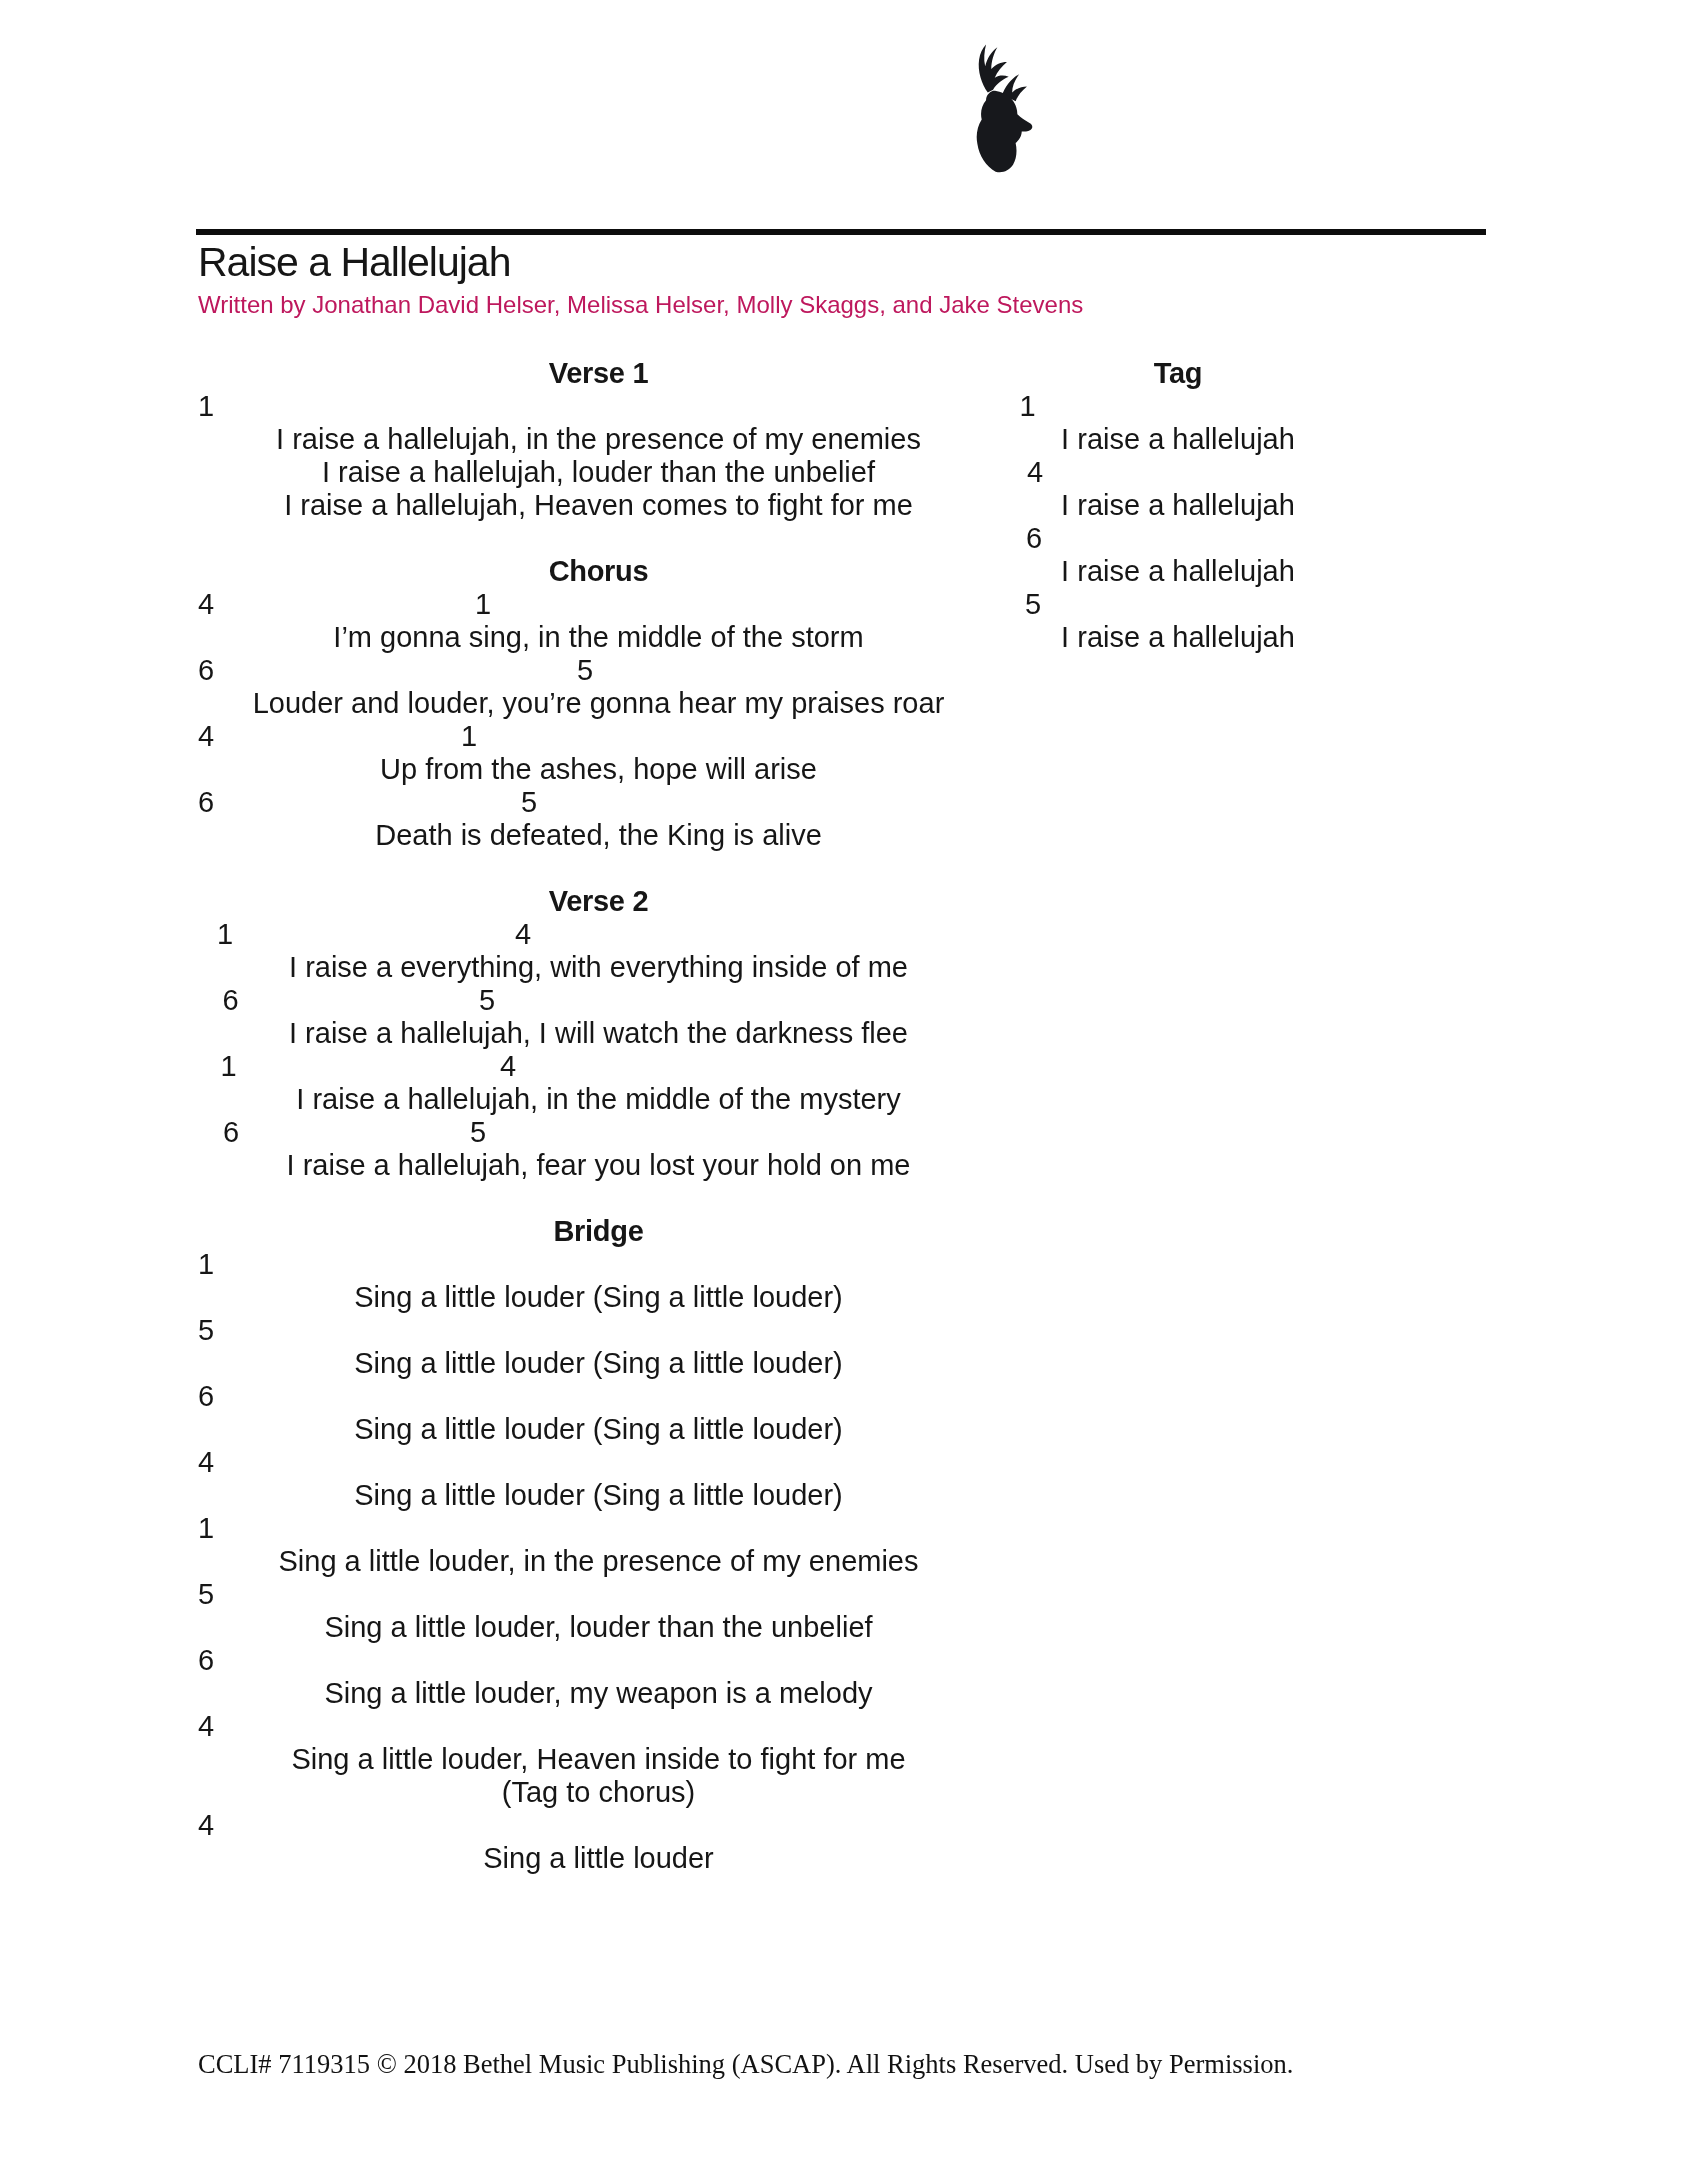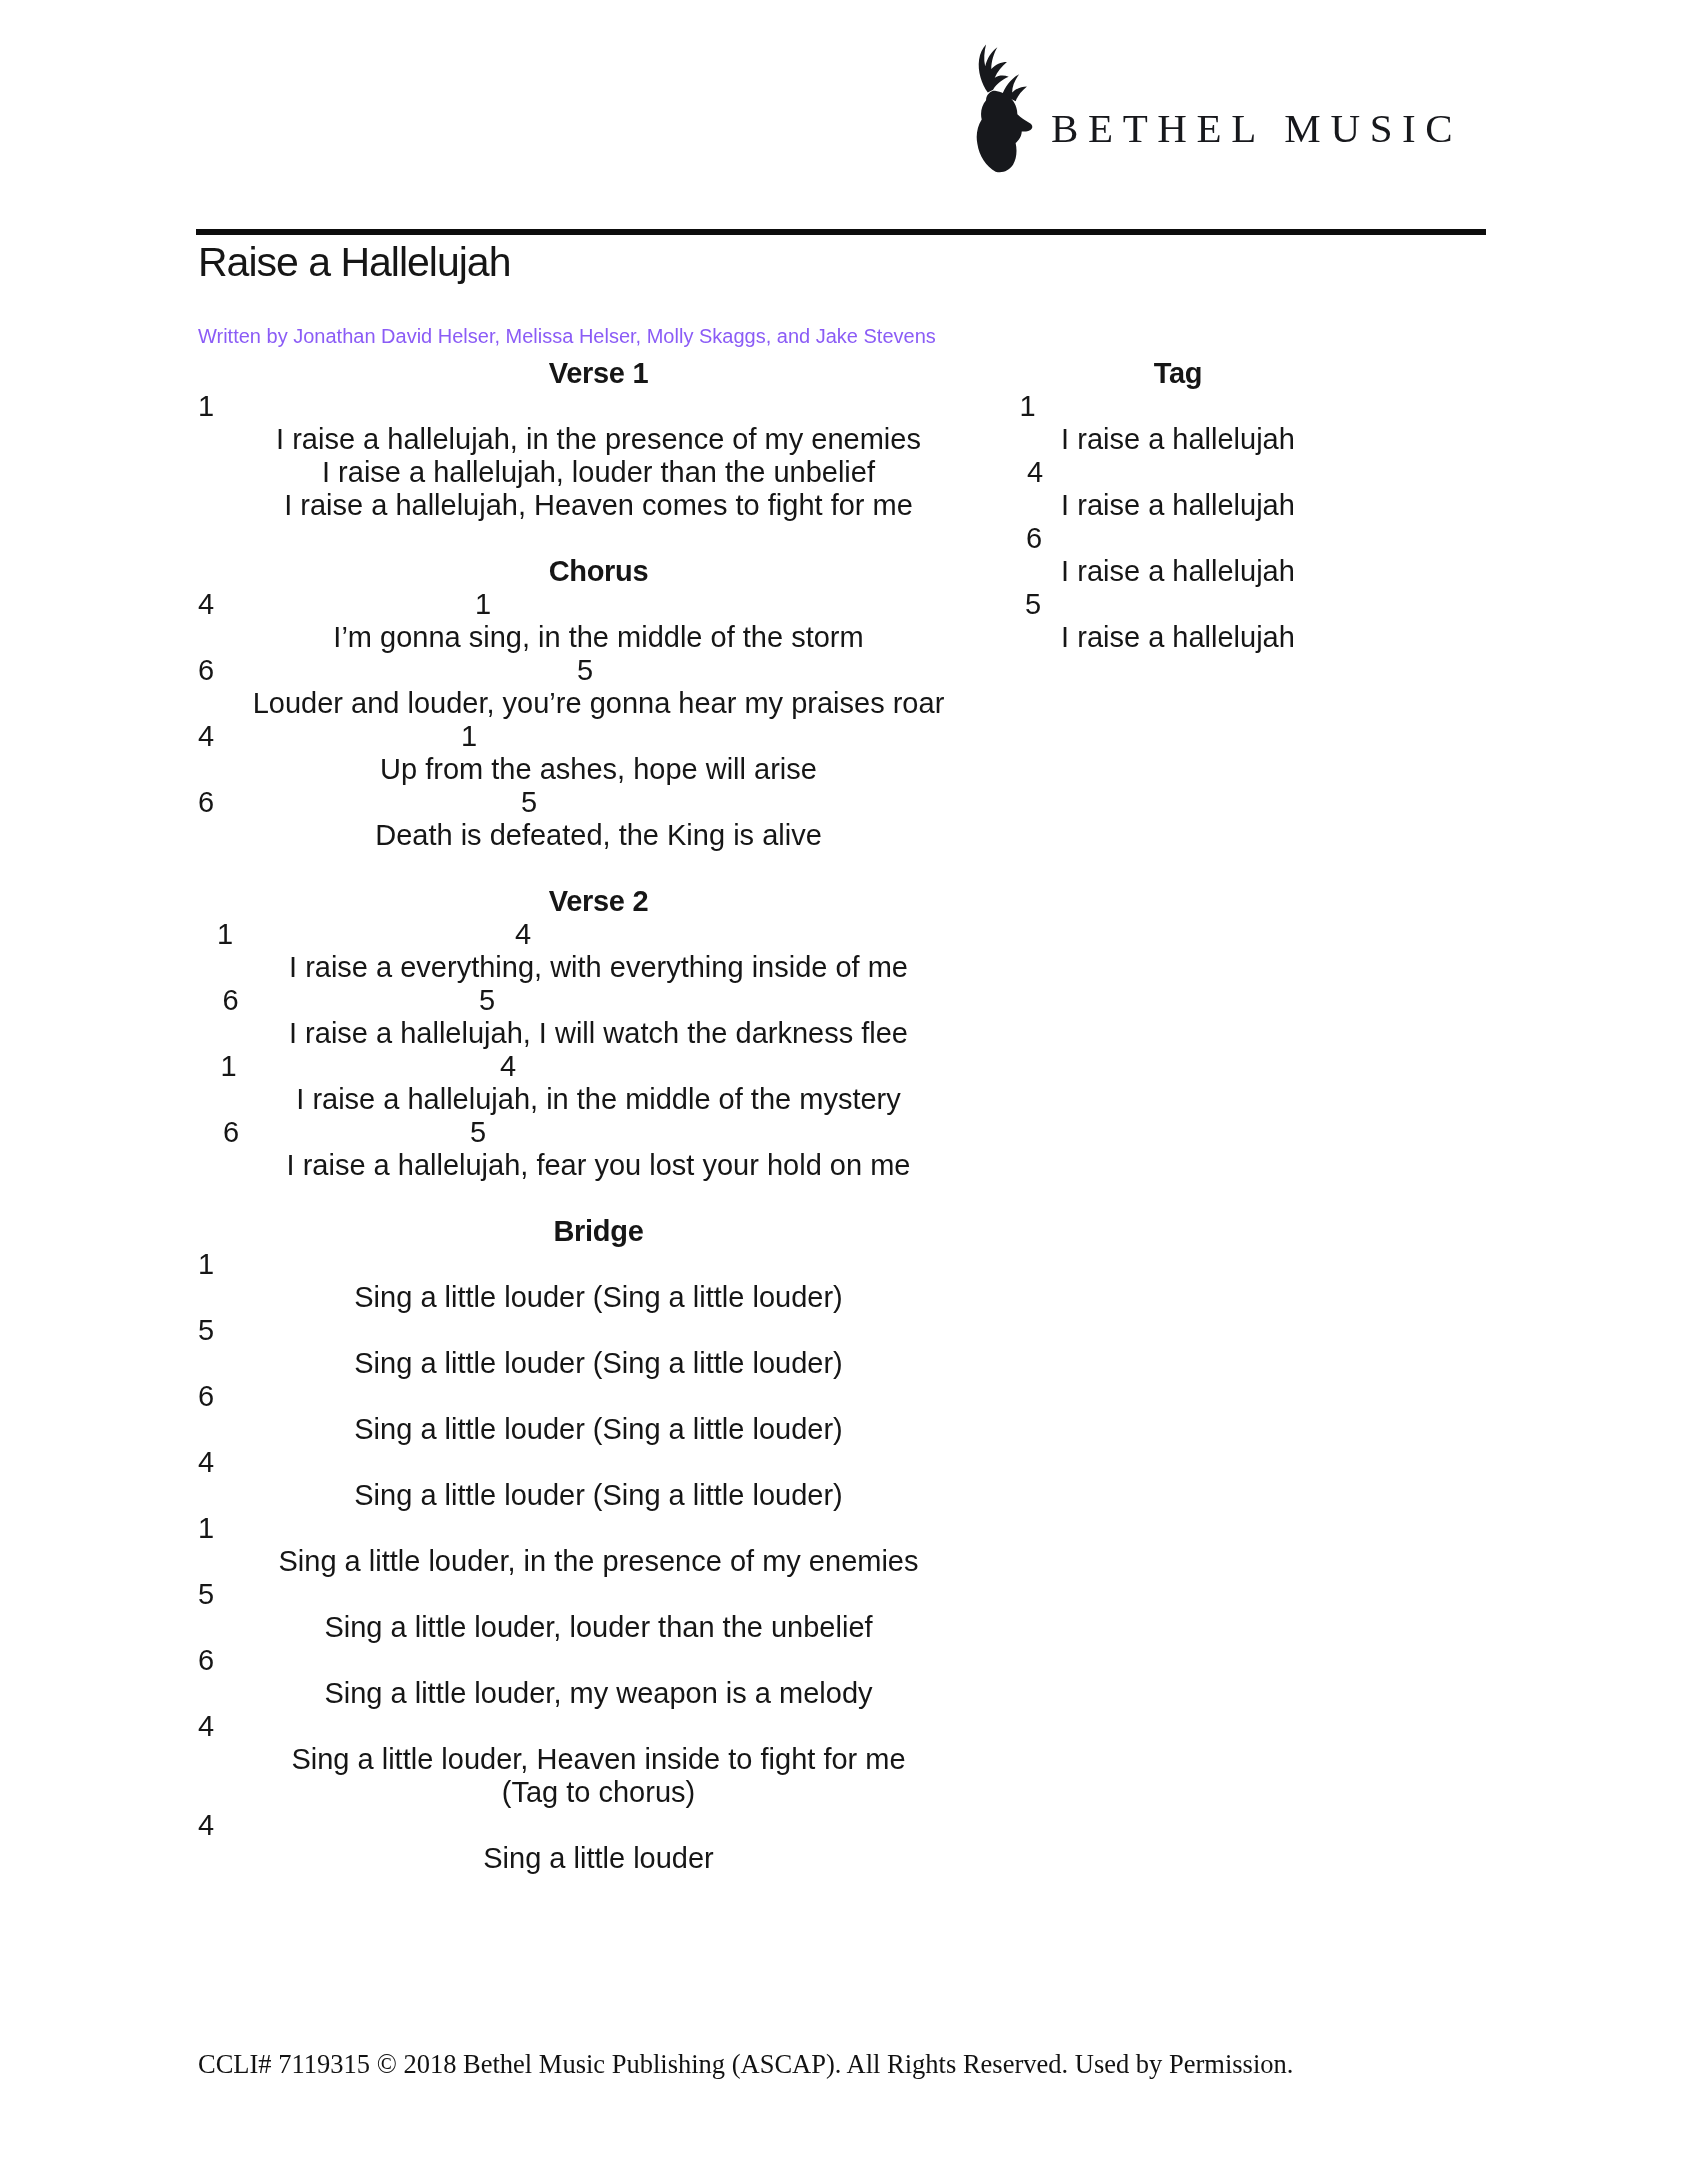--- a/index.html
+++ b/index.html
@@ -24,21 +24,21 @@
   }
   
   .rule{position:absolute;left:196px;top:229px;width:1290px;height:6px;background:#0d0d0d;}
   .title{
     position:absolute;left:198px;top:239px;
     font-size:41px;font-weight:normal;letter-spacing:-1px;
     line-height:46px;color:#161616;white-space:pre;
   }
   .byline{
     position:absolute;left:198px;top:286px;
-    font-size:20px;line-height:37px;color:#8b5cf6;white-space:pre;margin-top:32px;
+    font-size:24px;line-height:37px;color:#be185d;white-space:pre;
   }
   
   .col{position:absolute;top:357px;font-size:29px;color:#161616;}
   .col-left{left:198px;width:801px;}
   .col-right{left:993px;width:370px;}
   .section{margin:0 0 33px 0;}
   .line{height:33px;line-height:33px;white-space:pre;text-align:center;}
   .line.header{font-weight:bold;letter-spacing:-0.3px;}
   .line.chords{position:relative;}
   .chord{position:absolute;top:0;line-height:33px;}
@@ -58,21 +58,20 @@
     <svg class="stag" viewBox="0 0 100 150" preserveAspectRatio="xMidYMid meet">
       <g fill="#17181c">
 
         <path d="M40,56 C33,46 28,32 30,18 C31,11 34,5 38,1 C36,9 35,18 37,26 C39,17 44,9 51,4 C47,11 44,20 44,29 C49,24 55,21 62,21 C56,26 51,32 48,39 C53,36 59,36 64,38 C57,41 50,46 46,53 Z"></path>
 
         <path d="M56,60 C60,49 67,40 76,35 C71,42 68,49 68,56 C73,51 79,49 85,49 C79,54 74,60 72,66 C67,63 61,61 56,60 Z"></path>
 
         <path d="M46,54 C41,56 38,60 38,65 C33,71 31,79 33,87 C28,95 26,105 28,115 C30,129 38,141 49,147 C57,149 64,146 69,139 C73,132 74,123 72,114 C76,111 79,106 79,101 C82,101 86,101 89,99 C92,97 92,93 88,91 C83,88 78,85 74,81 C74,74 71,67 66,62 C60,57 52,54 46,54 Z"></path>
       </g>
     </svg>
-    <span class="brand">BETHEL MUSIC</span>
   </div>
 
   <div class="rule"></div>
 
   <div class="title">Raise a Hallelujah</div>
   <div class="byline">Written by Jonathan David Helser, Melissa Helser, Molly Skaggs, and Jake Stevens</div>
 
   <div class="col col-left" id="col-left">
       <div class="section">
         <div class="line header">Verse 1</div>

